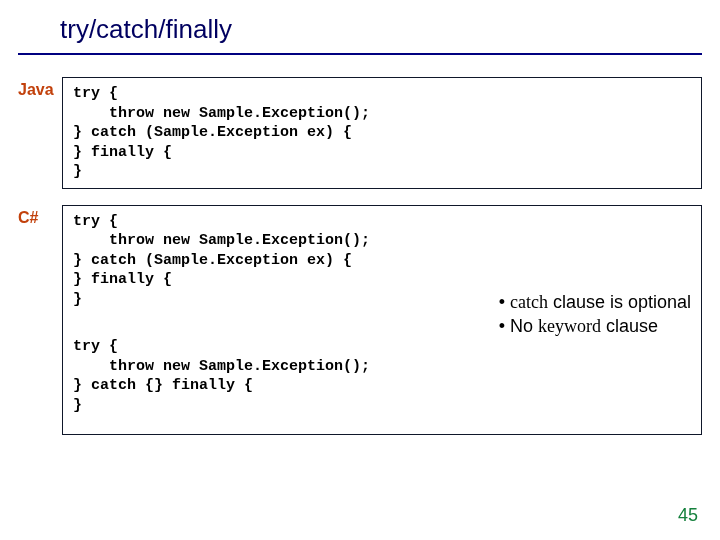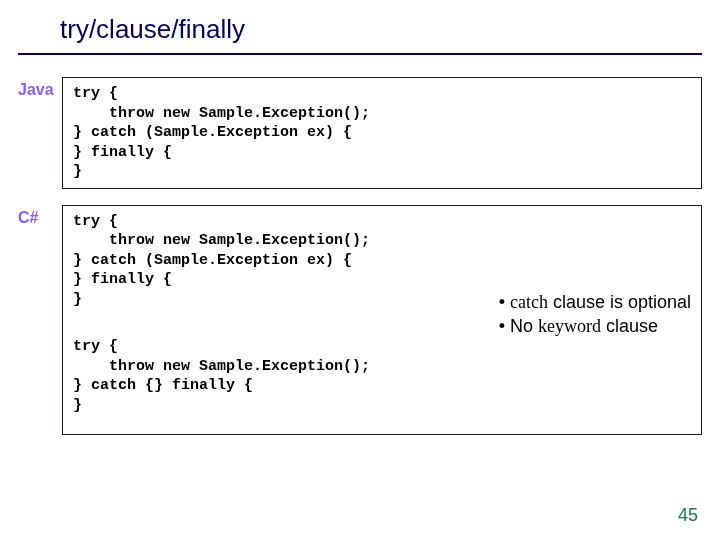--- a/index.html
+++ b/index.html
@@ -33,21 +33,21 @@
   }
   .row {
     display: flex;
     align-items: flex-start;
     margin-bottom: 16px;
   }
   .lang-label {
     width: 44px;
     font-size: 16px;
     font-weight: bold;
-    color: #8b5cf6;
+    color: #c2410c;
     flex-shrink: 0;
     padding-top: 4px;
   }
   .code-box {
     flex: 1;
     border: 1px solid #0f172a;
     padding: 6px 10px 6px 10px;
     position: relative;
     min-height: 60px;
   }
@@ -79,21 +79,21 @@
     bottom: 14px;
     right: 22px;
     font-size: 18px;
     color: #15803d;
   }
 </style>
 </head>
 <body>
 
 <div class="header">
-  <div class="subtitle">try/clause/finally</div>
+  <div class="subtitle">try/catch/finally</div>
 </div>
 <hr class="hr">
 
 <div class="content">
 
   <div class="row">
     <div class="lang-label">Java</div>
     <div class="code-box">
       <pre>try {
     throw new Sample.Exception();

